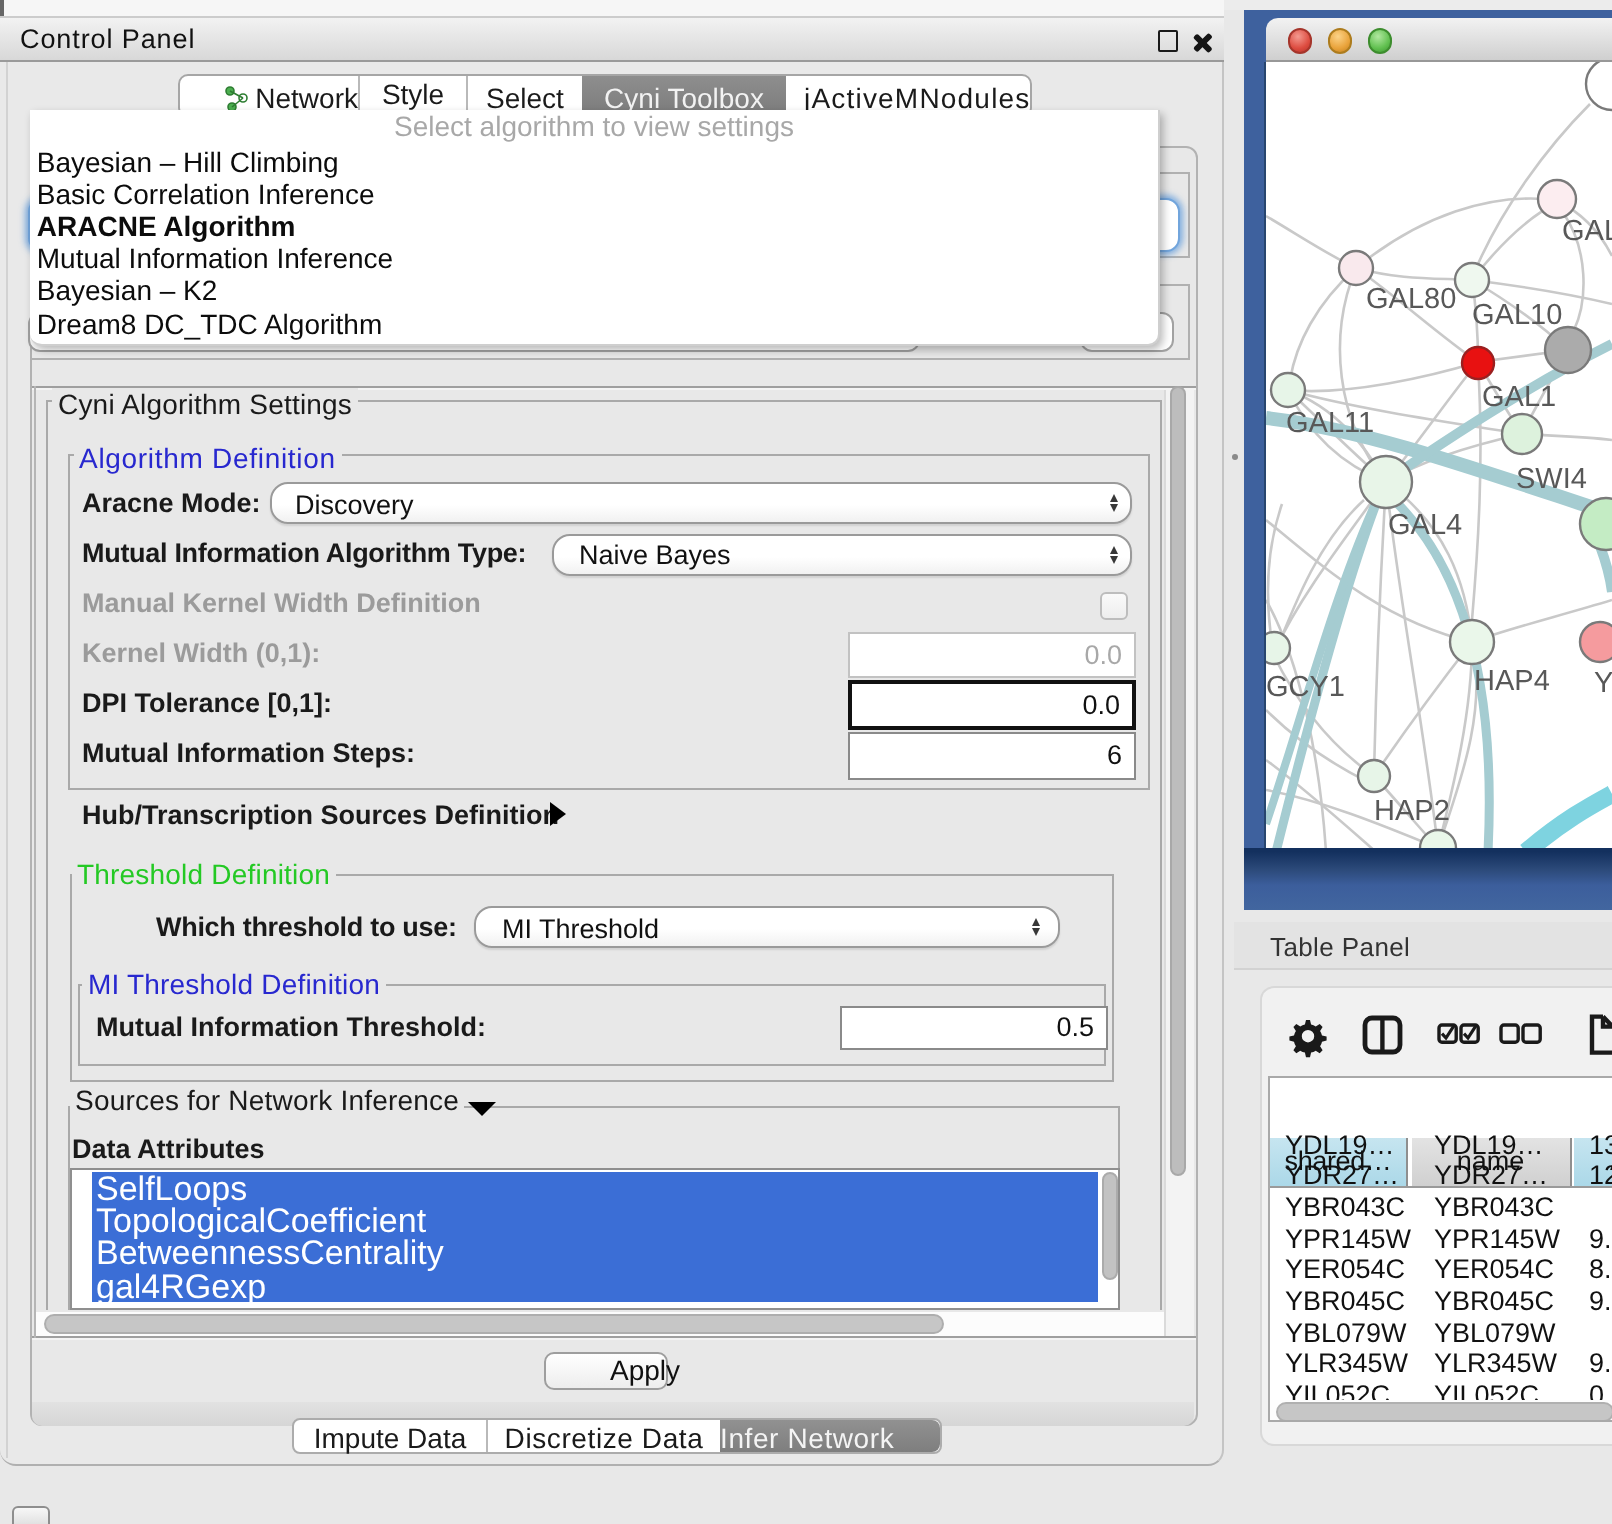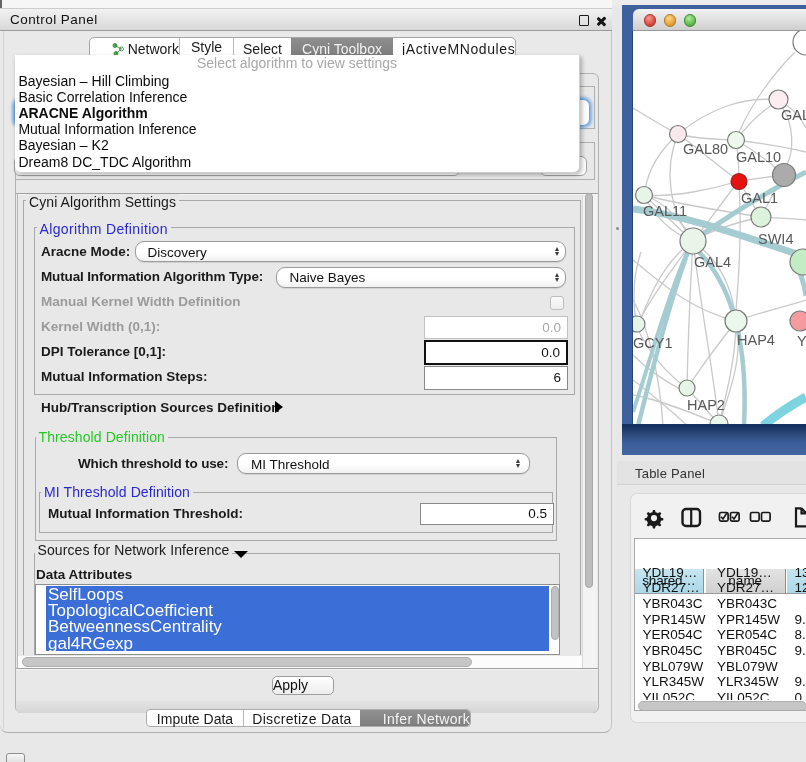--- a/index.html
+++ b/index.html
@@ -121,26 +121,26 @@
 
 <div class="abs" style="left:35px;top:583.5px;width:524.5px;height:71.5px;background:#fff;border:1px solid #8f8f8f;overflow:hidden;">
   <div class="abs" style="left:9.5px;top:1px;width:503.5px;height:65px;background:#3b6ed6;"></div>
   <div class="abs" style="left:12px;top:2.5px;font-size:17px;color:#fff;line-height:16.2px;">SelfLoops<br>TopologicalCoefficient<br>BetweennessCentrality<br>gal4RGexp</div>
   <div class="abs" style="left:514.5px;top:1px;width:8.5px;height:54px;background:#c2c2c2;border:1px solid #ababab;border-radius:5px;"></div>
 </div>
 
 <div class="abs" style="left:17.5px;top:655.5px;width:564.5px;height:12.5px;background:#fcfcfc;"></div>
 <div class="abs" style="left:22px;top:656.5px;width:450px;height:10px;background:#c6c6c6;border:1px solid #aeaeae;border-radius:5px;"></div>
 
-<div class="abs" style="left:272px;top:676px;width:62px;height:19px;background:linear-gradient(#ffffff,#ededed);border:1px solid #9e9e9e;border-radius:5px;text-align:left;font-size:14px;color:#111;line-height:17px;">Apply</div>
+<div class="abs" style="left:272px;top:676px;width:62px;height:19px;background:linear-gradient(#ffffff,#ededed);border:1px solid #9e9e9e;border-radius:5px;text-align:left;font-size:14px;color:#111;line-height:17px;padding-left:32px;">Apply</div>
 
 <div class="abs" id="bottabs" style="left:146px;top:709px;height:18px;background:#fff;border:1px solid #acacac;border-radius:4px;display:flex;font-size:14px;color:#1a1a1a;">
   <div style="width:97px;padding-top:0.5px;border-right:1px solid #b9b9b9;text-align:center;">Impute Data</div>
   <div style="width:116px;padding-top:0.5px;text-align:center;letter-spacing:0.3px;">Discretize Data</div>
-  <div style="width:110px;padding-top:0.5px;background:linear-gradient(#919191,#7e7e7e);color:#f4f4f4;border-radius:0 4px 4px 0;text-align:right;letter-spacing:0.3px;">Infer Network</div>
+  <div style="width:110px;padding-top:0.5px;background:linear-gradient(#919191,#7e7e7e);color:#f4f4f4;border-radius:0 4px 4px 0;text-align:left;letter-spacing:0.3px;">Infer Network</div>
 </div>
 
 <div class="abs" style="left:15px;top:55px;width:565px;height:118px;background:#fff;border-right:1px solid #cfcfcf;border-bottom:1px solid #cfcfcf;border-radius:0 0 6px 6px;box-shadow:1.5px 2px 4px rgba(0,0,0,0.28);font-size:14px;">
   <div style="text-align:center;color:#a8a8a8;line-height:17.5px;">Select algorithm to view settings</div>
   <div style="padding-left:3.4px;line-height:16.2px;color:#0c0c0c;">Bayesian – Hill Climbing<br>Basic Correlation Inference<br><b>ARACNE Algorithm</b><br>Mutual Information Inference<br>Bayesian – K2<br>Dream8 DC_TDC Algorithm</div>
 </div>
 
 <div class="abs" style="left:6px;top:753px;width:19px;height:12px;background:linear-gradient(#f7f7f7,#dcdcdc);border:1px solid #8e8e8e;border-radius:3px;"></div>
 
 <div class="abs" style="left:616px;top:227px;width:3px;height:3px;background:#8a8a8a;border-radius:50%;"></div>

